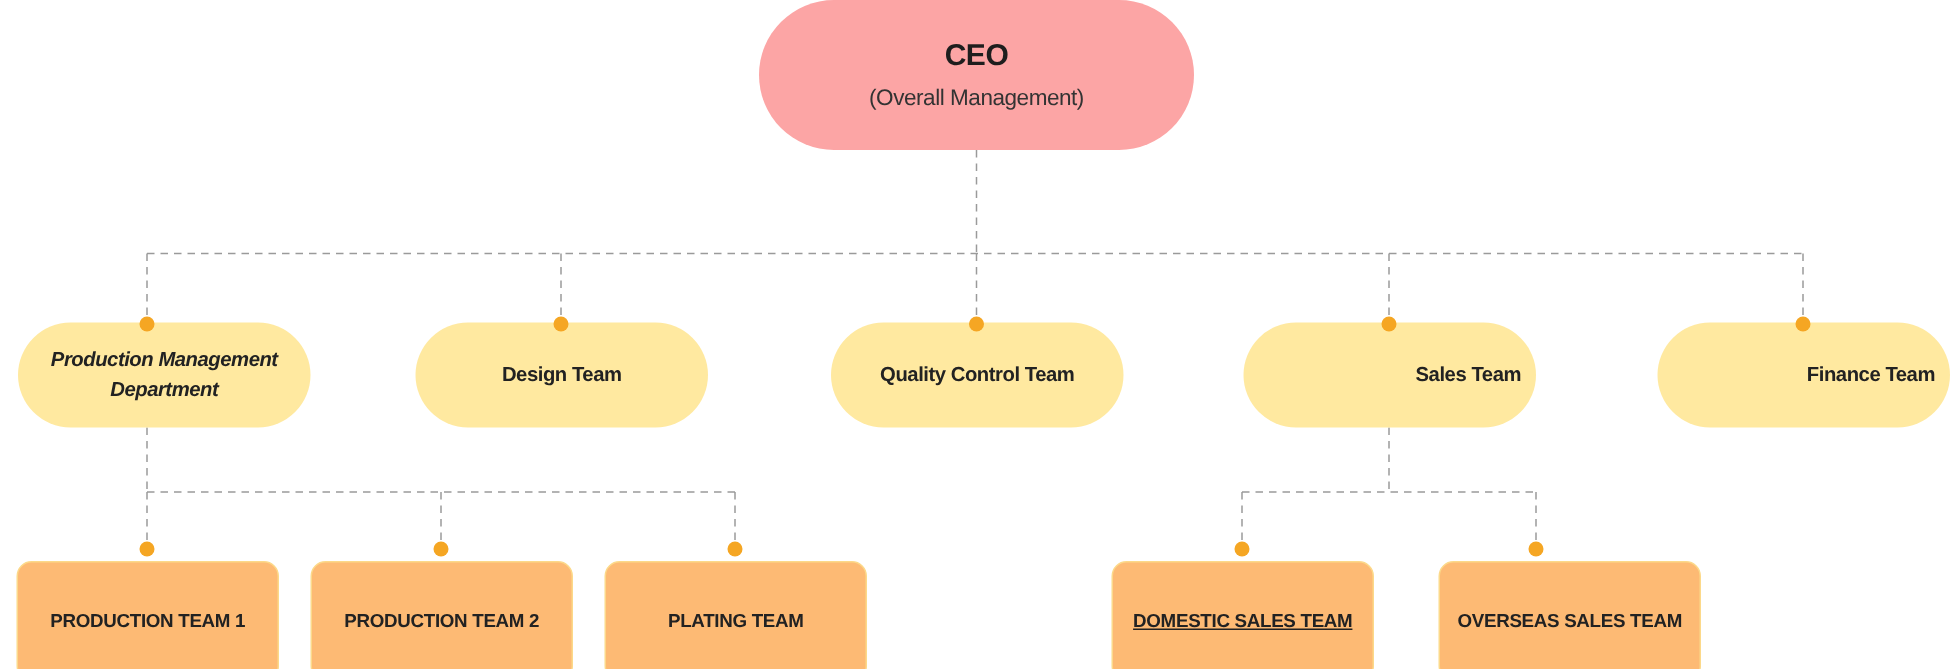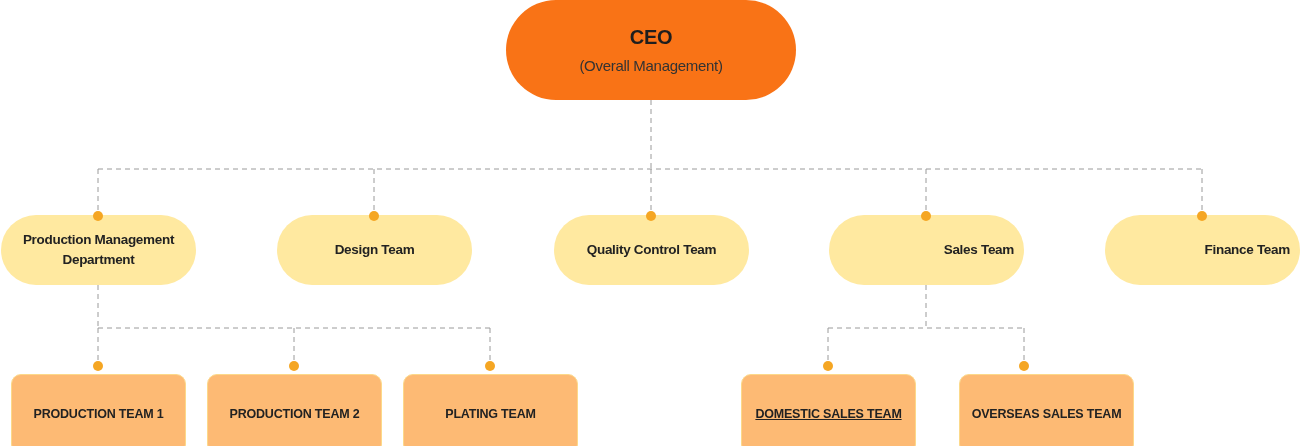--- a/index.html
+++ b/index.html
@@ -1,21 +1,21 @@
 <!DOCTYPE html>
 <html><head>
 <meta charset="utf-8">
 <style>
   html, body { margin: 0; padding: 0; background: #ffffff; }
   body { width: 1300px; height: 446px; position: relative; overflow: hidden;
          font-family: "Liberation Sans", "DejaVu Sans", sans-serif; color: #222; }
   #lines { position: absolute; left: 0; top: 0; width: 1300px; height: 446px; }
   .node { position: absolute; display: flex; flex-direction: column; align-items: center;
           justify-content: center; text-align: center; box-sizing: border-box; }
-  .ceo { left: 506px; top: 0; width: 290px; height: 100px; border-radius: 50px; background: #f97316; }
+  .ceo { left: 506px; top: 0; width: 290px; height: 100px; border-radius: 50px; background: #fca5a5; }
   .ceo .title { font-weight: bold; font-size: 20px; color: #1e1e1e; letter-spacing: -0.3px; }
   .ceo .sub { font-size: 15px; color: #333; margin-top: 8px; letter-spacing: -0.3px; }
   .dept { top: 215px; width: 195px; height: 70px; border-radius: 35px; background: #FFE9A0;
           font-weight: bold; font-size: 13.5px; line-height: 20px; color: #222; letter-spacing: -0.3px; padding: 0 10px; }
   .team { top: 374px; width: 175px; height: 80px; border-radius: 10px; background: #fdba74;
           border: 1px solid #FCD98A; font-weight: bold; font-size: 12.5px; color: #222; letter-spacing: -0.2px; }
   .dot { position: absolute; width: 10px; height: 10px; border-radius: 50%; background: #F5A623; }
 </style>
 </head>
 <body>
@@ -26,21 +26,21 @@
     <path d="M98 285 V328 M98 328 H490 M98 328 V366 M294 328 V366 M490 328 V366"></path>
     <path d="M926 285 V328 M828 328 H1024 M828 328 V366 M1024 328 V366"></path>
   </g>
 </svg>
 
 <div class="node ceo">
   <div class="title">CEO</div>
   <div class="sub">(Overall Management)</div>
 </div>
 
-<div class="node dept" style="left:1px;">
+<div class="node dept" style="left:12px;font-style:italic;">
   <div>Production Management</div>
   <div>Department</div>
 </div>
 <div class="node dept" style="left:277px;">
   <div>Design Team</div>
 </div>
 <div class="node dept" style="left:554px;">
   <div>Quality Control Team</div>
 </div>
 <div class="node dept" style="left:829px;align-items:flex-end;">

